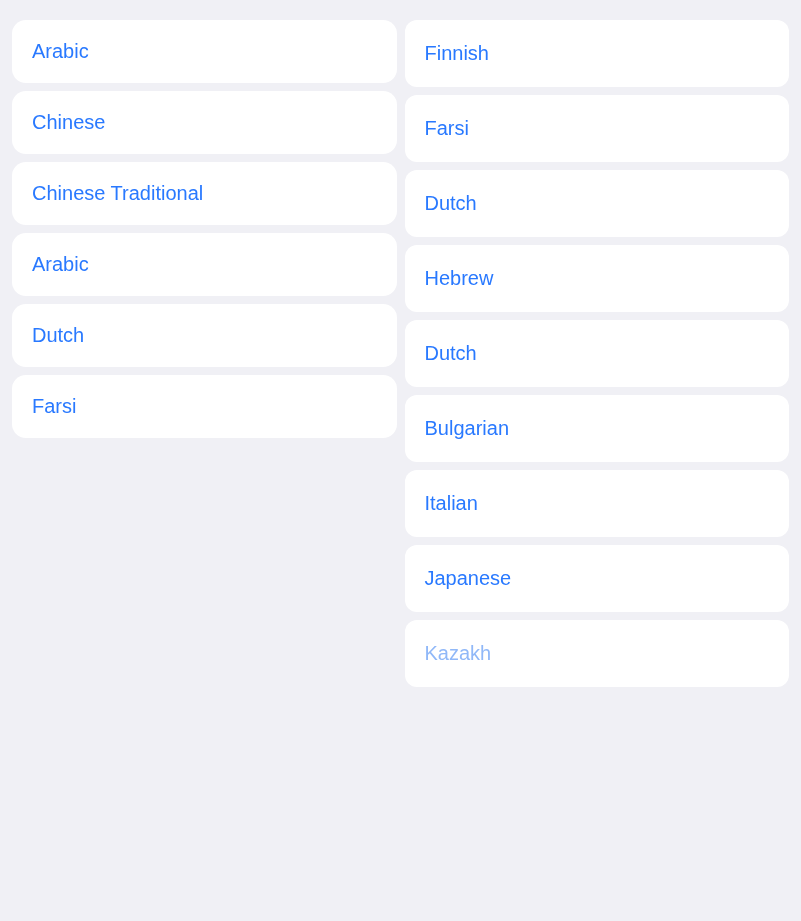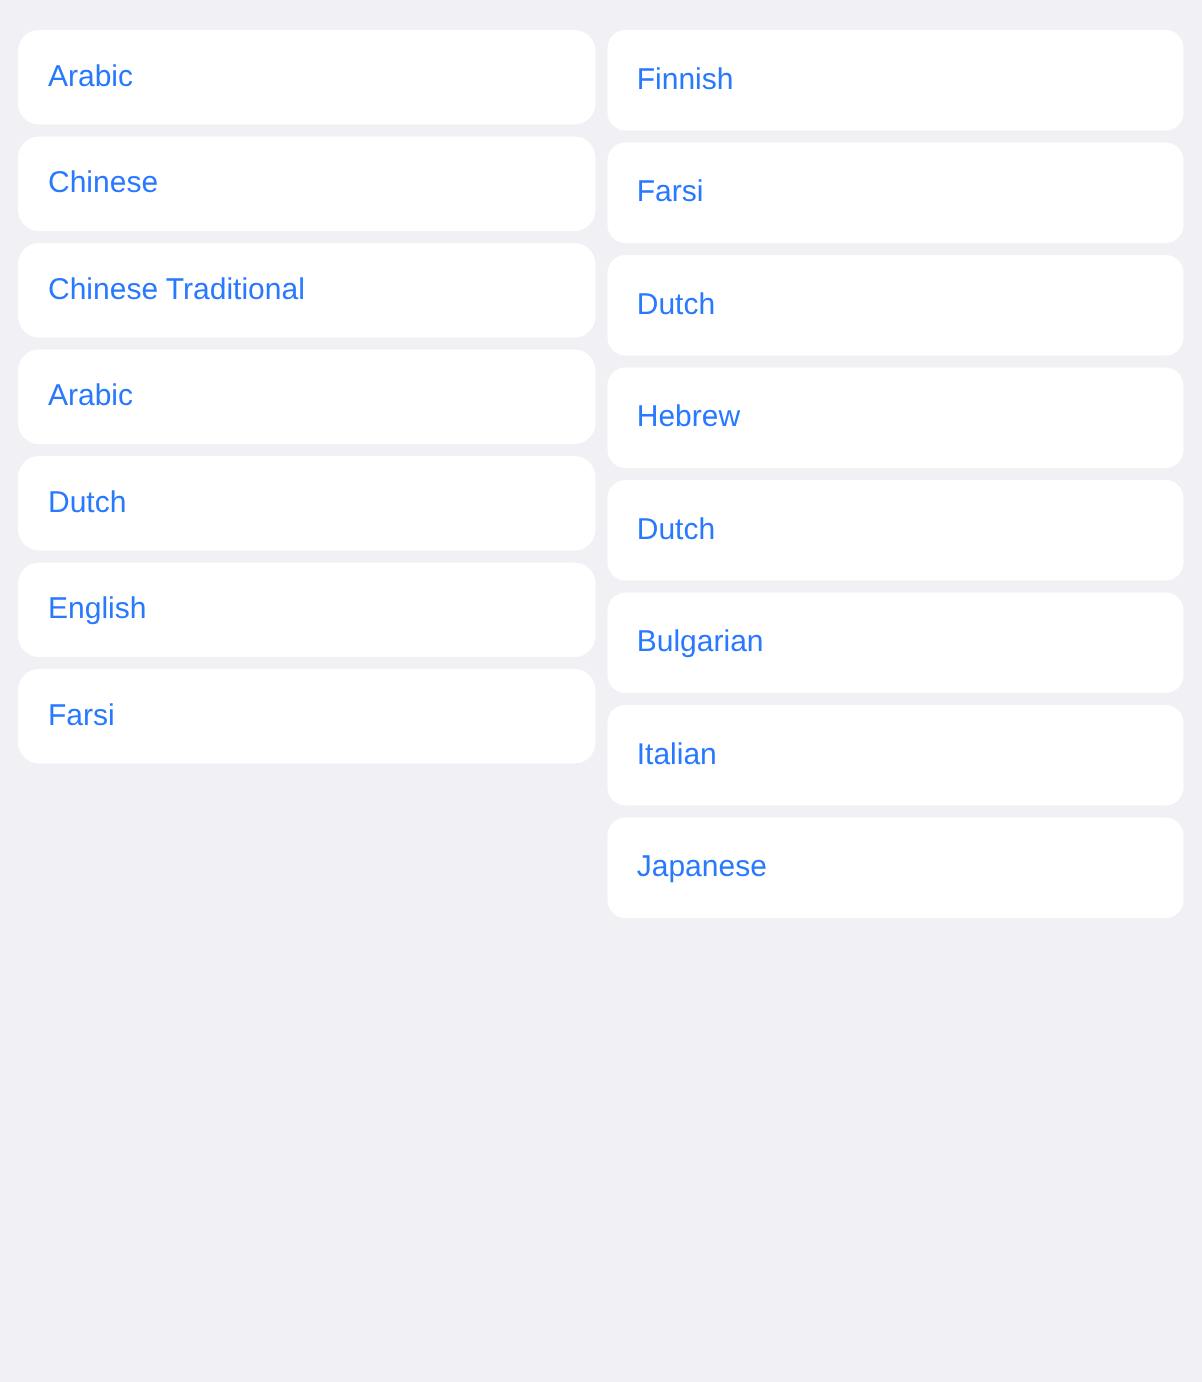--- a/index.html
+++ b/index.html
@@ -92,23 +92,20 @@
       <div class="left-group">
         <div class="left-group-item"><span>Chinese Traditional</span></div>
       </div>
       <div class="left-group">
         <div class="left-group-item"><span>Arabic</span></div>
       </div>
       <div class="left-group">
         <div class="left-group-item"><span>Dutch</span></div>
       </div>
       <div class="left-group">
-        <div class="left-group-item"><span>English</span></div>
-      </div>
-      <div class="left-group">
         <div class="left-group-item"><span>Farsi</span></div>
       </div>
     </div>
 
   <div class="column" id="right-col">
   <div class="list-item">
         <span class="list-item-label">Finnish</span>
       </div>
       <div class="list-item">
         <span class="list-item-label">Farsi</span>
@@ -124,14 +121,17 @@
       </div>
       <div class="list-item">
         <span class="list-item-label">Bulgarian</span>
       </div>
       <div class="list-item">
         <span class="list-item-label">Italian</span>
       </div>
       <div class="list-item">
         <span class="list-item-label">Japanese</span>
       </div>
+      <div class="list-item">
+        <span class="list-item-label muted">Kazakh</span>
+      </div>
     </div>
 </div>
 
 </body></html>

